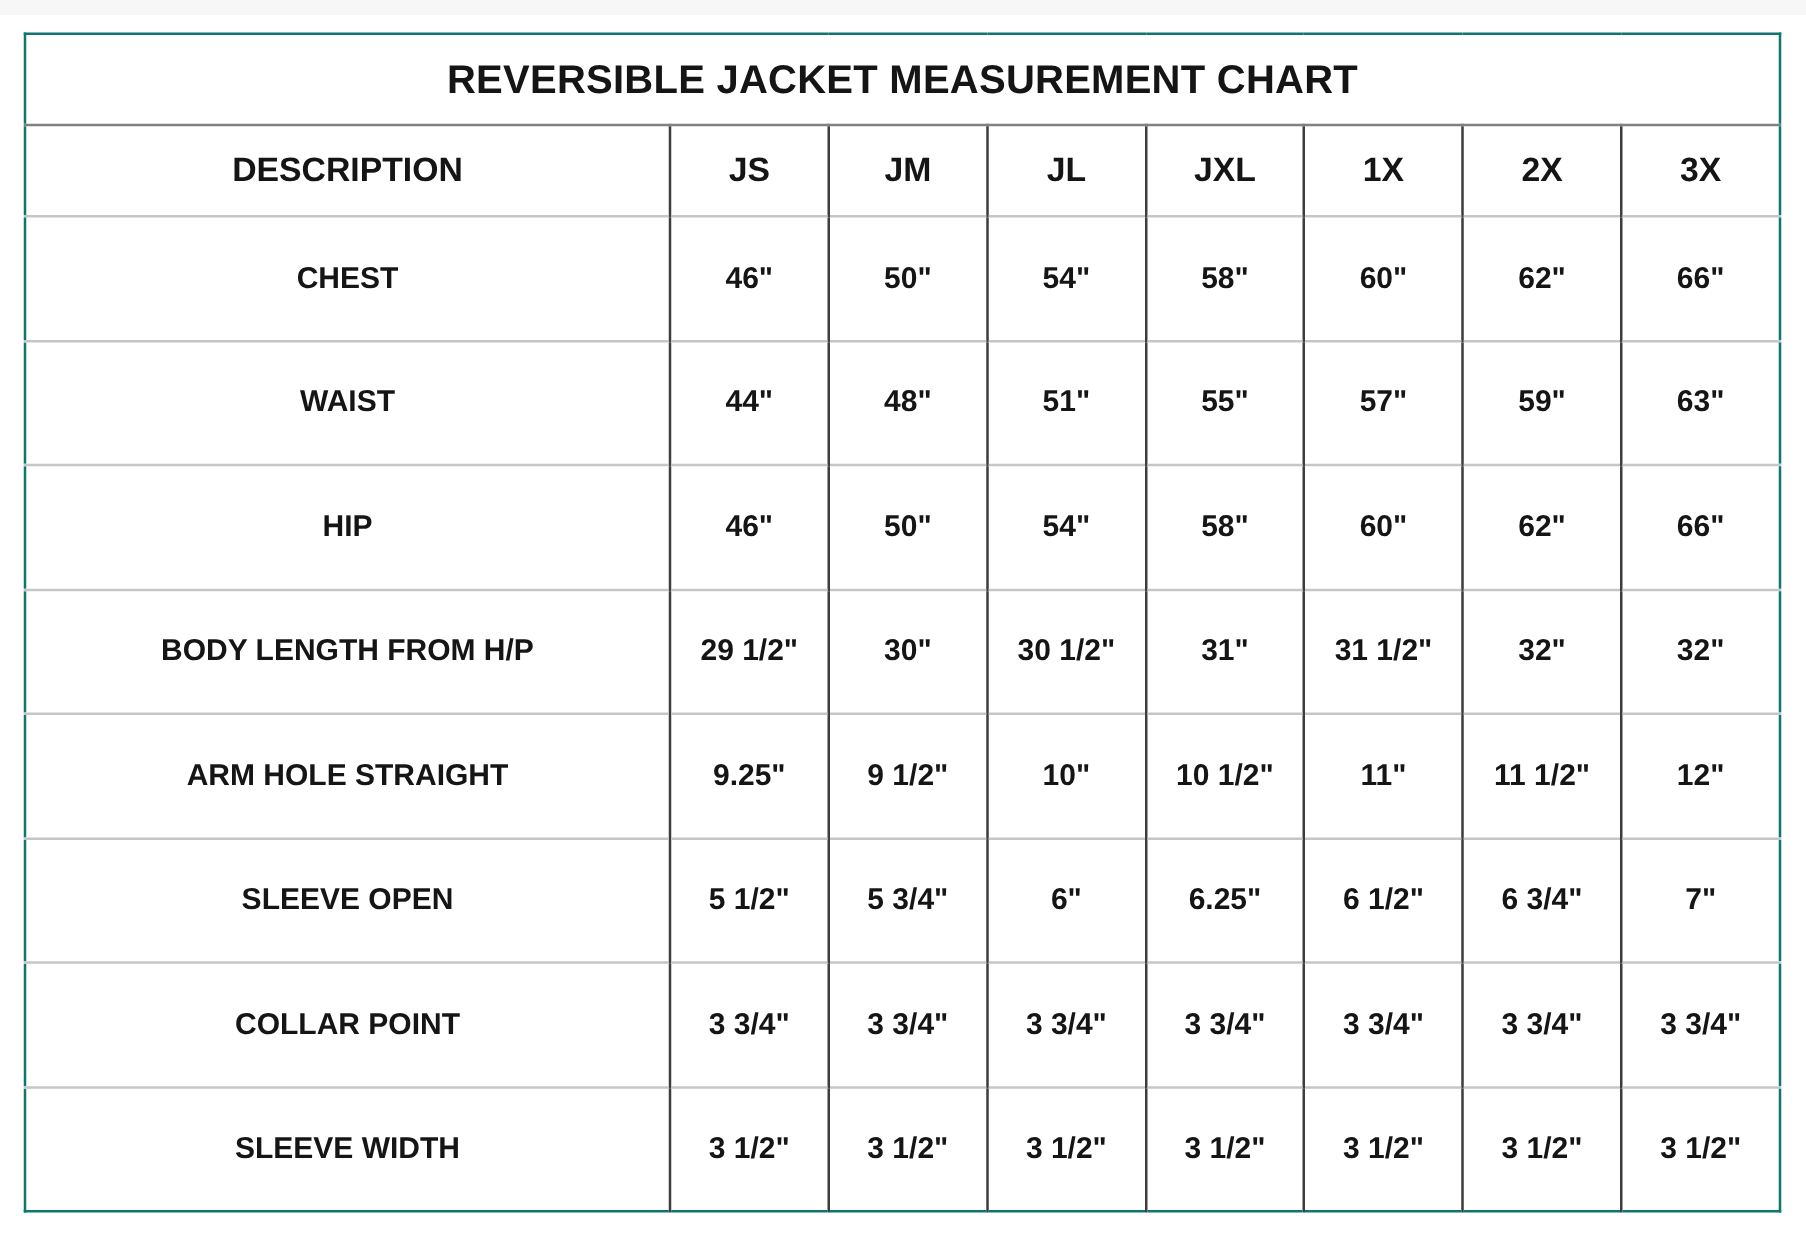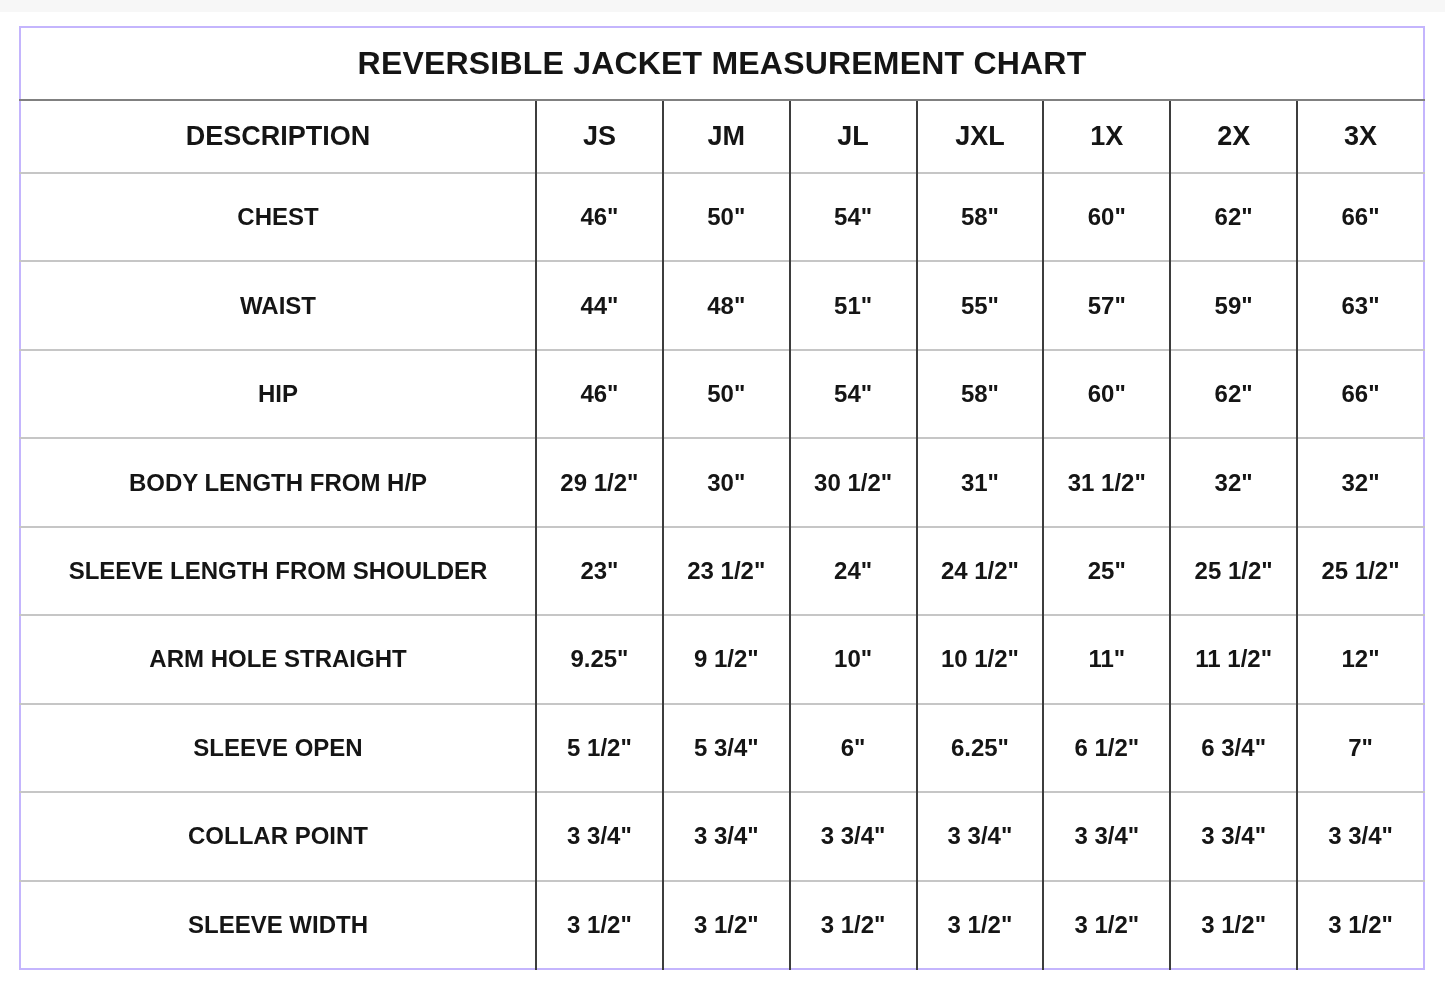--- a/index.html
+++ b/index.html
@@ -26,21 +26,21 @@
     background: #f7f7f7;
   }
   table.chart {
     position: absolute;
     left: 19px;
     top: 26px;
     width: 1406px;
     height: 944px;
     border-collapse: collapse;
     table-layout: fixed;
-    border: 2px solid #c4b5fd;
+    border: 2px solid #0f766e;
   }
   thead tr { height: 73px; }
   tbody tr { height: 72px; }
   th, td {
     padding: 0;
     text-align: center;
     vertical-align: middle;
     font-weight: bold;
     white-space: nowrap;
     overflow: hidden;
@@ -131,30 +131,20 @@
           <td>BODY LENGTH FROM H/P</td>
           <td>29 1/2"</td>
           <td>30"</td>
           <td>30 1/2"</td>
           <td>31"</td>
           <td>31 1/2"</td>
           <td>32"</td>
           <td>32"</td>
         </tr>
         <tr>
-          <td>SLEEVE LENGTH FROM SHOULDER</td>
-          <td>23"</td>
-          <td>23 1/2"</td>
-          <td>24"</td>
-          <td>24 1/2"</td>
-          <td>25"</td>
-          <td>25 1/2"</td>
-          <td>25 1/2"</td>
-        </tr>
-        <tr>
           <td>ARM HOLE STRAIGHT</td>
           <td>9.25"</td>
           <td>9 1/2"</td>
           <td>10"</td>
           <td>10 1/2"</td>
           <td>11"</td>
           <td>11 1/2"</td>
           <td>12"</td>
         </tr>
         <tr>

